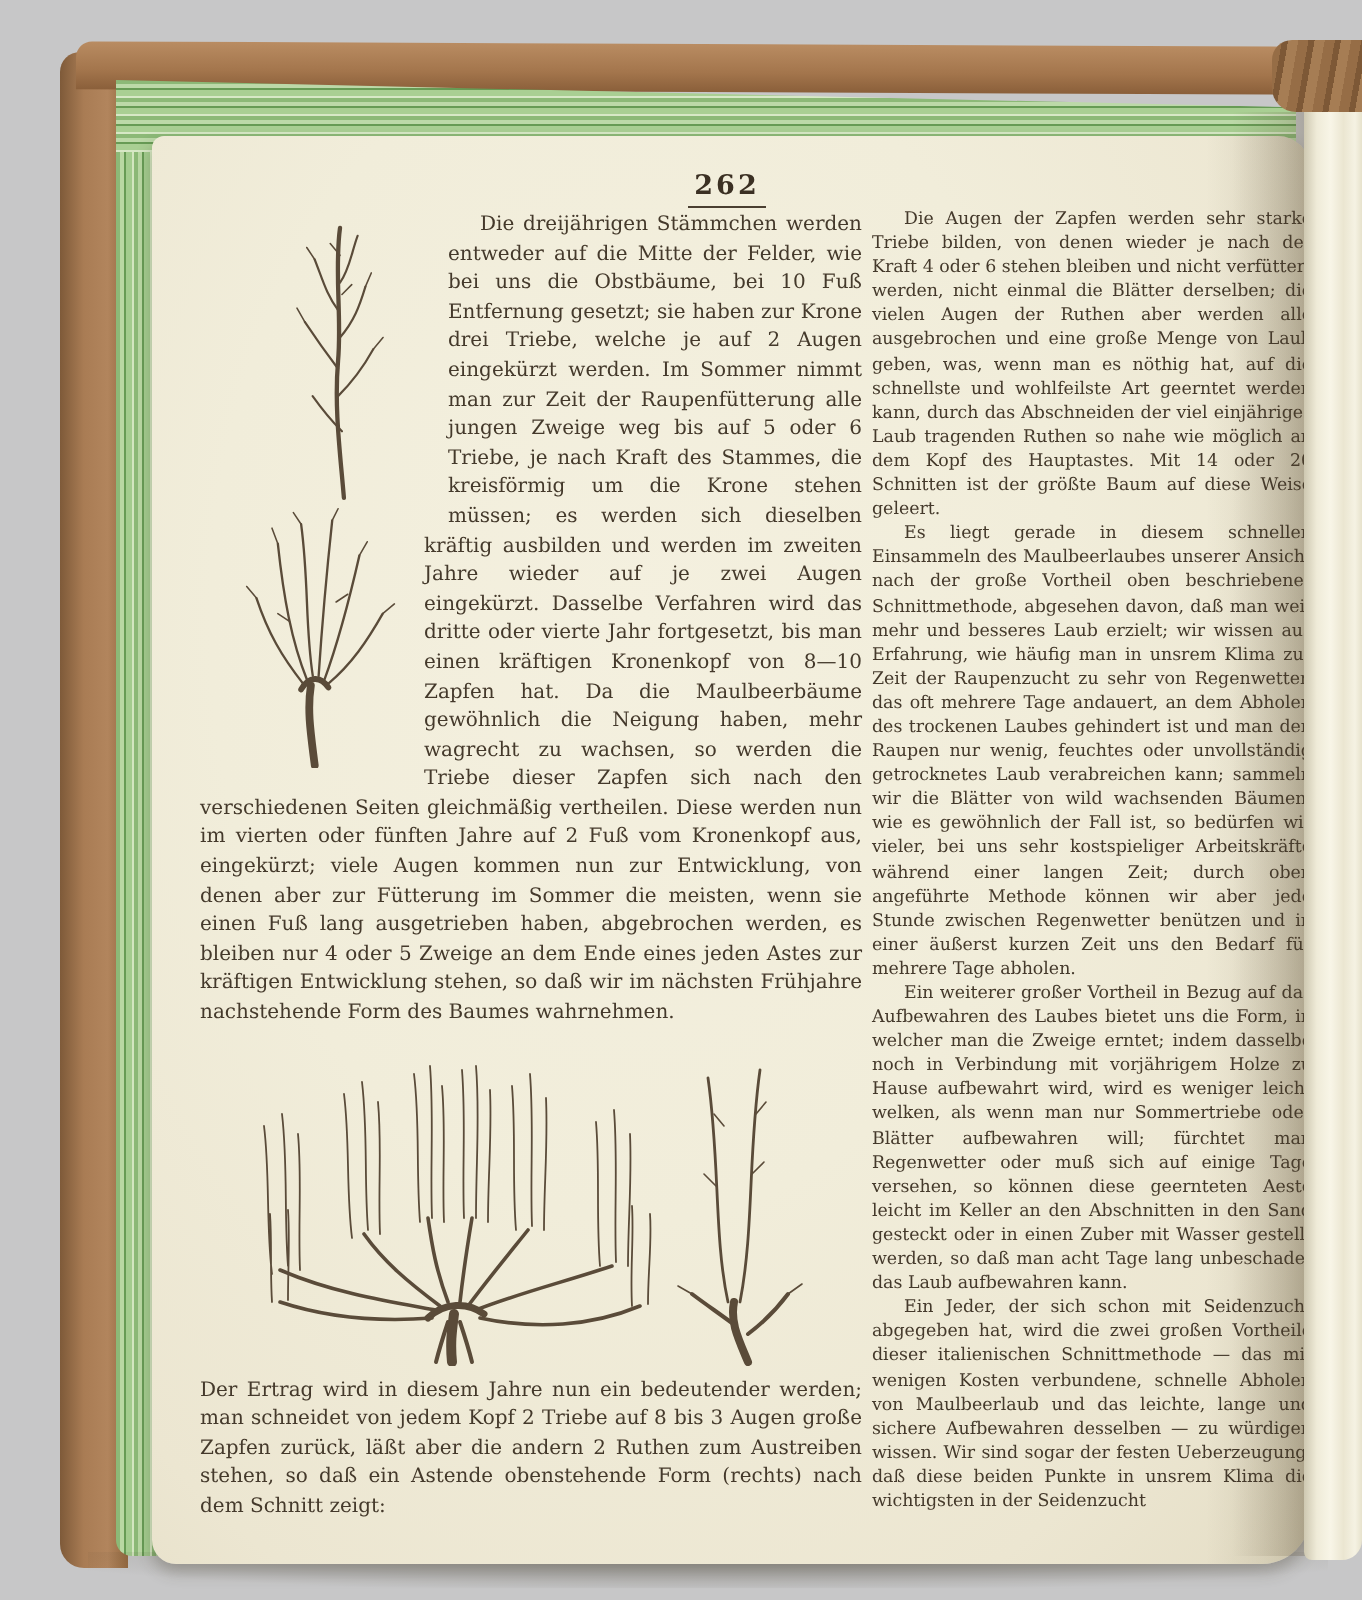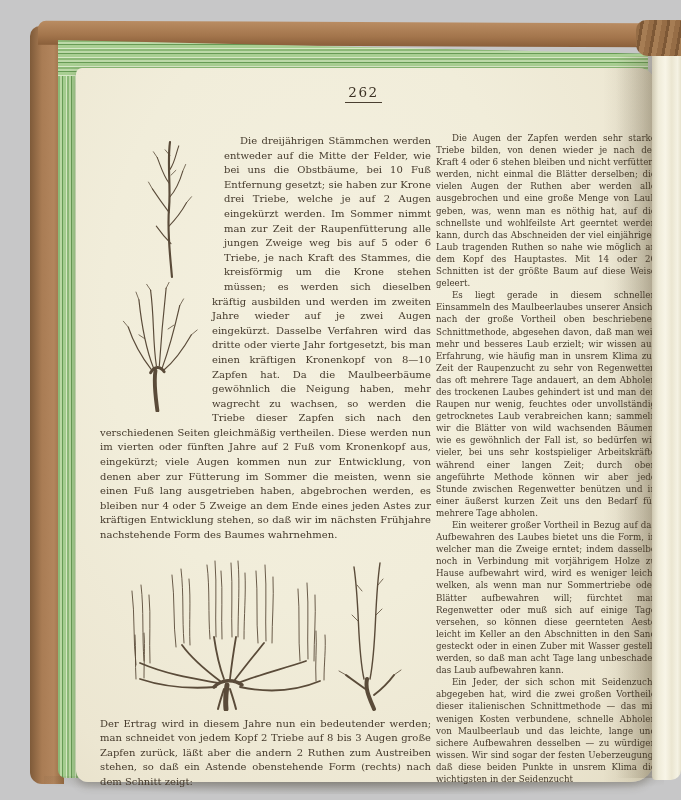--- a/index.html
+++ b/index.html
@@ -41,24 +41,24 @@
 
   .gutter{position:absolute;left:616px;top:56px;width:44px;height:722px;
     background:linear-gradient(90deg,rgba(86,72,46,0) 0%,rgba(86,72,46,0.16) 60%,rgba(86,72,46,0.28) 90%,rgba(86,72,46,0.10) 100%);z-index:5;}
 
   .facing-page{position:absolute;left:652px;top:50px;width:29px;height:730px;
     background:linear-gradient(90deg,#cec8b1 0%,#efebd8 22%,#f8f5e7 46%,#ebe6d1 68%,#f5f2e3 88%,#e7e2cc 100%);
     border-radius:0 0 10px 4px;z-index:6;}
 
   
   .page-number{position:absolute;left:0;top:14px;width:575px;text-align:center;z-index:3;}
-  .page-number span{display:inline-block;font-size:13.5px;font-weight:normal;letter-spacing:1.5px;
+  .page-number span{display:inline-block;font-size:13.5px;font-weight:bold;letter-spacing:1.5px;
     color:#3b3023;border-bottom:1px solid #4a3f31;padding:0 3px 2px;}
 
-  .col{position:absolute;color:#44392b;text-align:justify;hyphens:auto;-webkit-hyphens:auto;z-index:3;margin-top:28px;}
+  .col{position:absolute;color:#44392b;text-align:justify;hyphens:auto;-webkit-hyphens:auto;z-index:3;}
   .col-left{left:24px;top:38px;width:331px;font-size:10px;line-height:14.6px;}
   .col-right{left:360px;top:36px;width:220px;font-size:8.7px;line-height:12.1px;}
   .col p{margin:0;}
   .indent{text-indent:16px;}
 
   .fig{display:block;}
   .fig1{float:left;width:88px;height:142px;margin:2px 10px 2px 26px;}
   .fig2{float:left;clear:left;width:102px;height:132px;margin:0 8px 4px 2px;}
   .fig3-wrap{clear:both;width:322px;margin:8px 0 6px 6px;}
   svg{display:block;}

